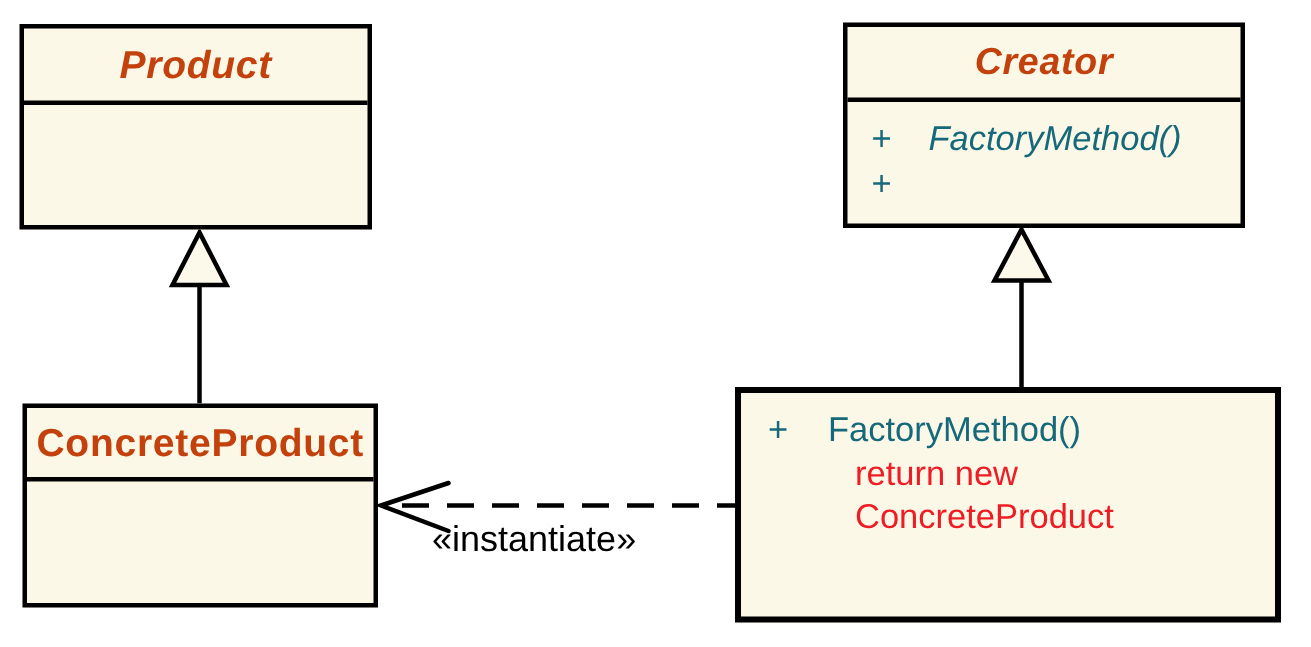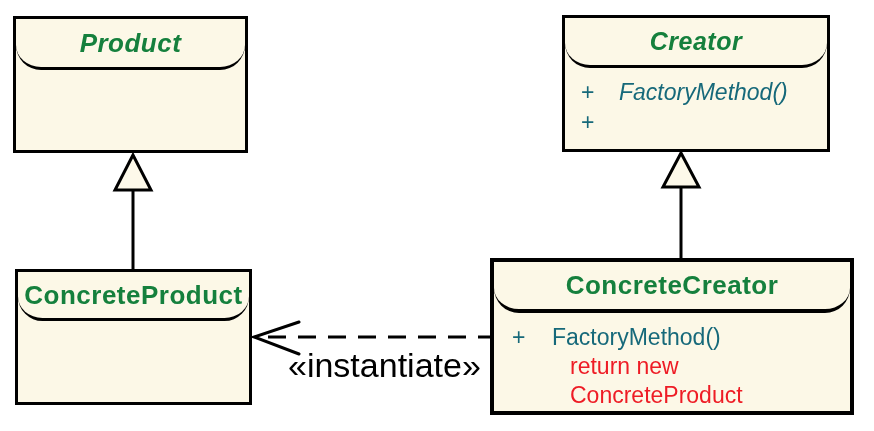--- a/index.html
+++ b/index.html
@@ -24,23 +24,22 @@
   }
   .uml-class.thick { border-width: 4px; }
   .class-title {
     box-sizing: border-box;
     border-bottom: 3px solid #000000;
     display: flex;
     align-items: center;
     justify-content: center;
     font-weight: bold;
     font-size: 26px;
-    color: #15803d;
+    color: #c2410c;
     letter-spacing: 0.5px;
-    border-radius: 25px;
   }
   .class-title.italic { font-style: italic; }
   .class-body { box-sizing: border-box; }
   .method-row {
     display: flex;
     align-items: center;
     height: 30px;
     font-size: 23px;
     color: #16697A;
   }
@@ -67,21 +66,21 @@
   #concrete-product-box .class-title { height: 49px; }
   #concrete-creator-box { left: 490px; top: 258px; width: 364px; height: 157px; }
   #concrete-creator-box .class-title { height: 51px; border-bottom-width: 4px; }
   #concrete-creator-box .class-body { padding: 9px 0 0 18px; }
   #concrete-creator-box .vis { width: 40px; }
   #concrete-creator-box .note-line { padding-left: 58px; }
   .instantiate-label {
     position: absolute;
     left: 288px;
     top: 346px;
-    font-size: 34px;
+    font-size: 24px;
     color: #000000;
     white-space: nowrap;
   }
 </style>
 </head>
 <body>
 
 <div class="canvas">
 
   <svg class="connectors" viewBox="0 0 874 431" xmlns="http://www.w3.org/2000/svg">
@@ -119,21 +118,20 @@
       </div>
     </div>
   </div>
 
   <div class="uml-class" id="concrete-product-box">
     <div class="class-title">ConcreteProduct</div>
     <div class="class-body"></div>
   </div>
 
   <div class="uml-class thick" id="concrete-creator-box">
-    <div class="class-title">ConcreteCreator</div>
     <div class="class-body">
       <div class="method-row">
         <span class="vis">+</span>
         <span class="sig">FactoryMethod()</span>
       </div>
       <div class="note-line">return new</div>
       <div class="note-line">ConcreteProduct</div>
     </div>
   </div>
 

